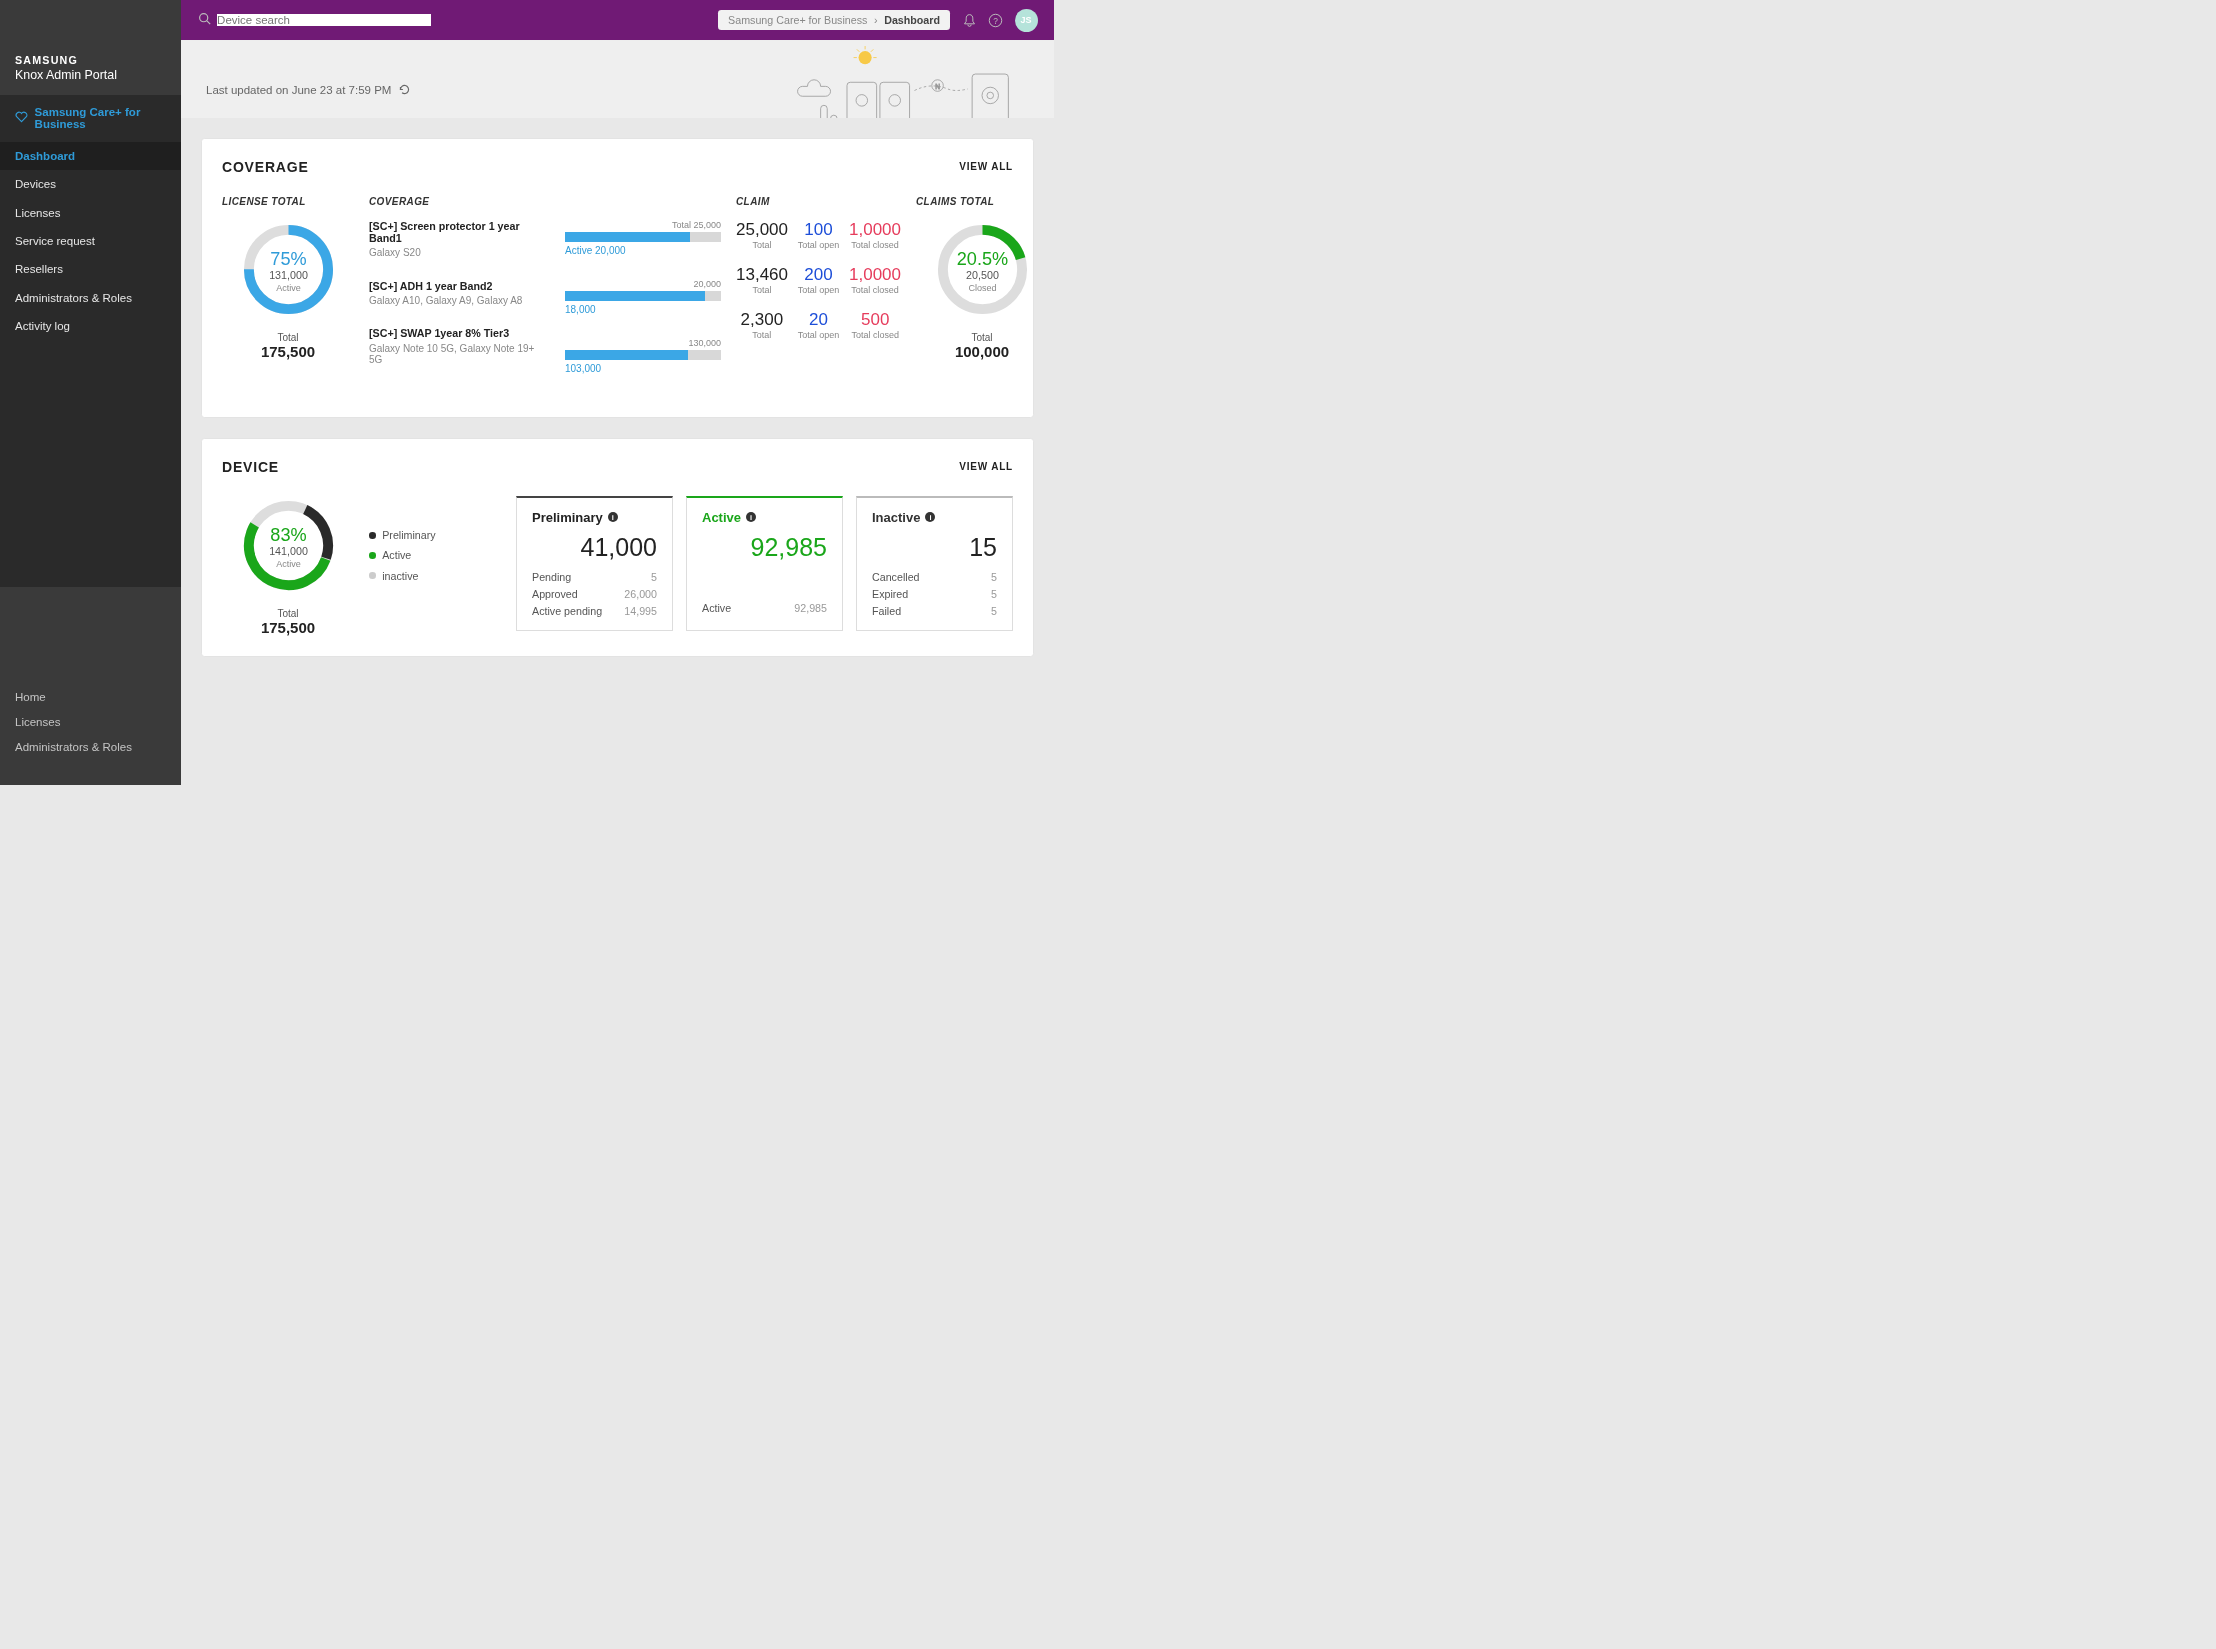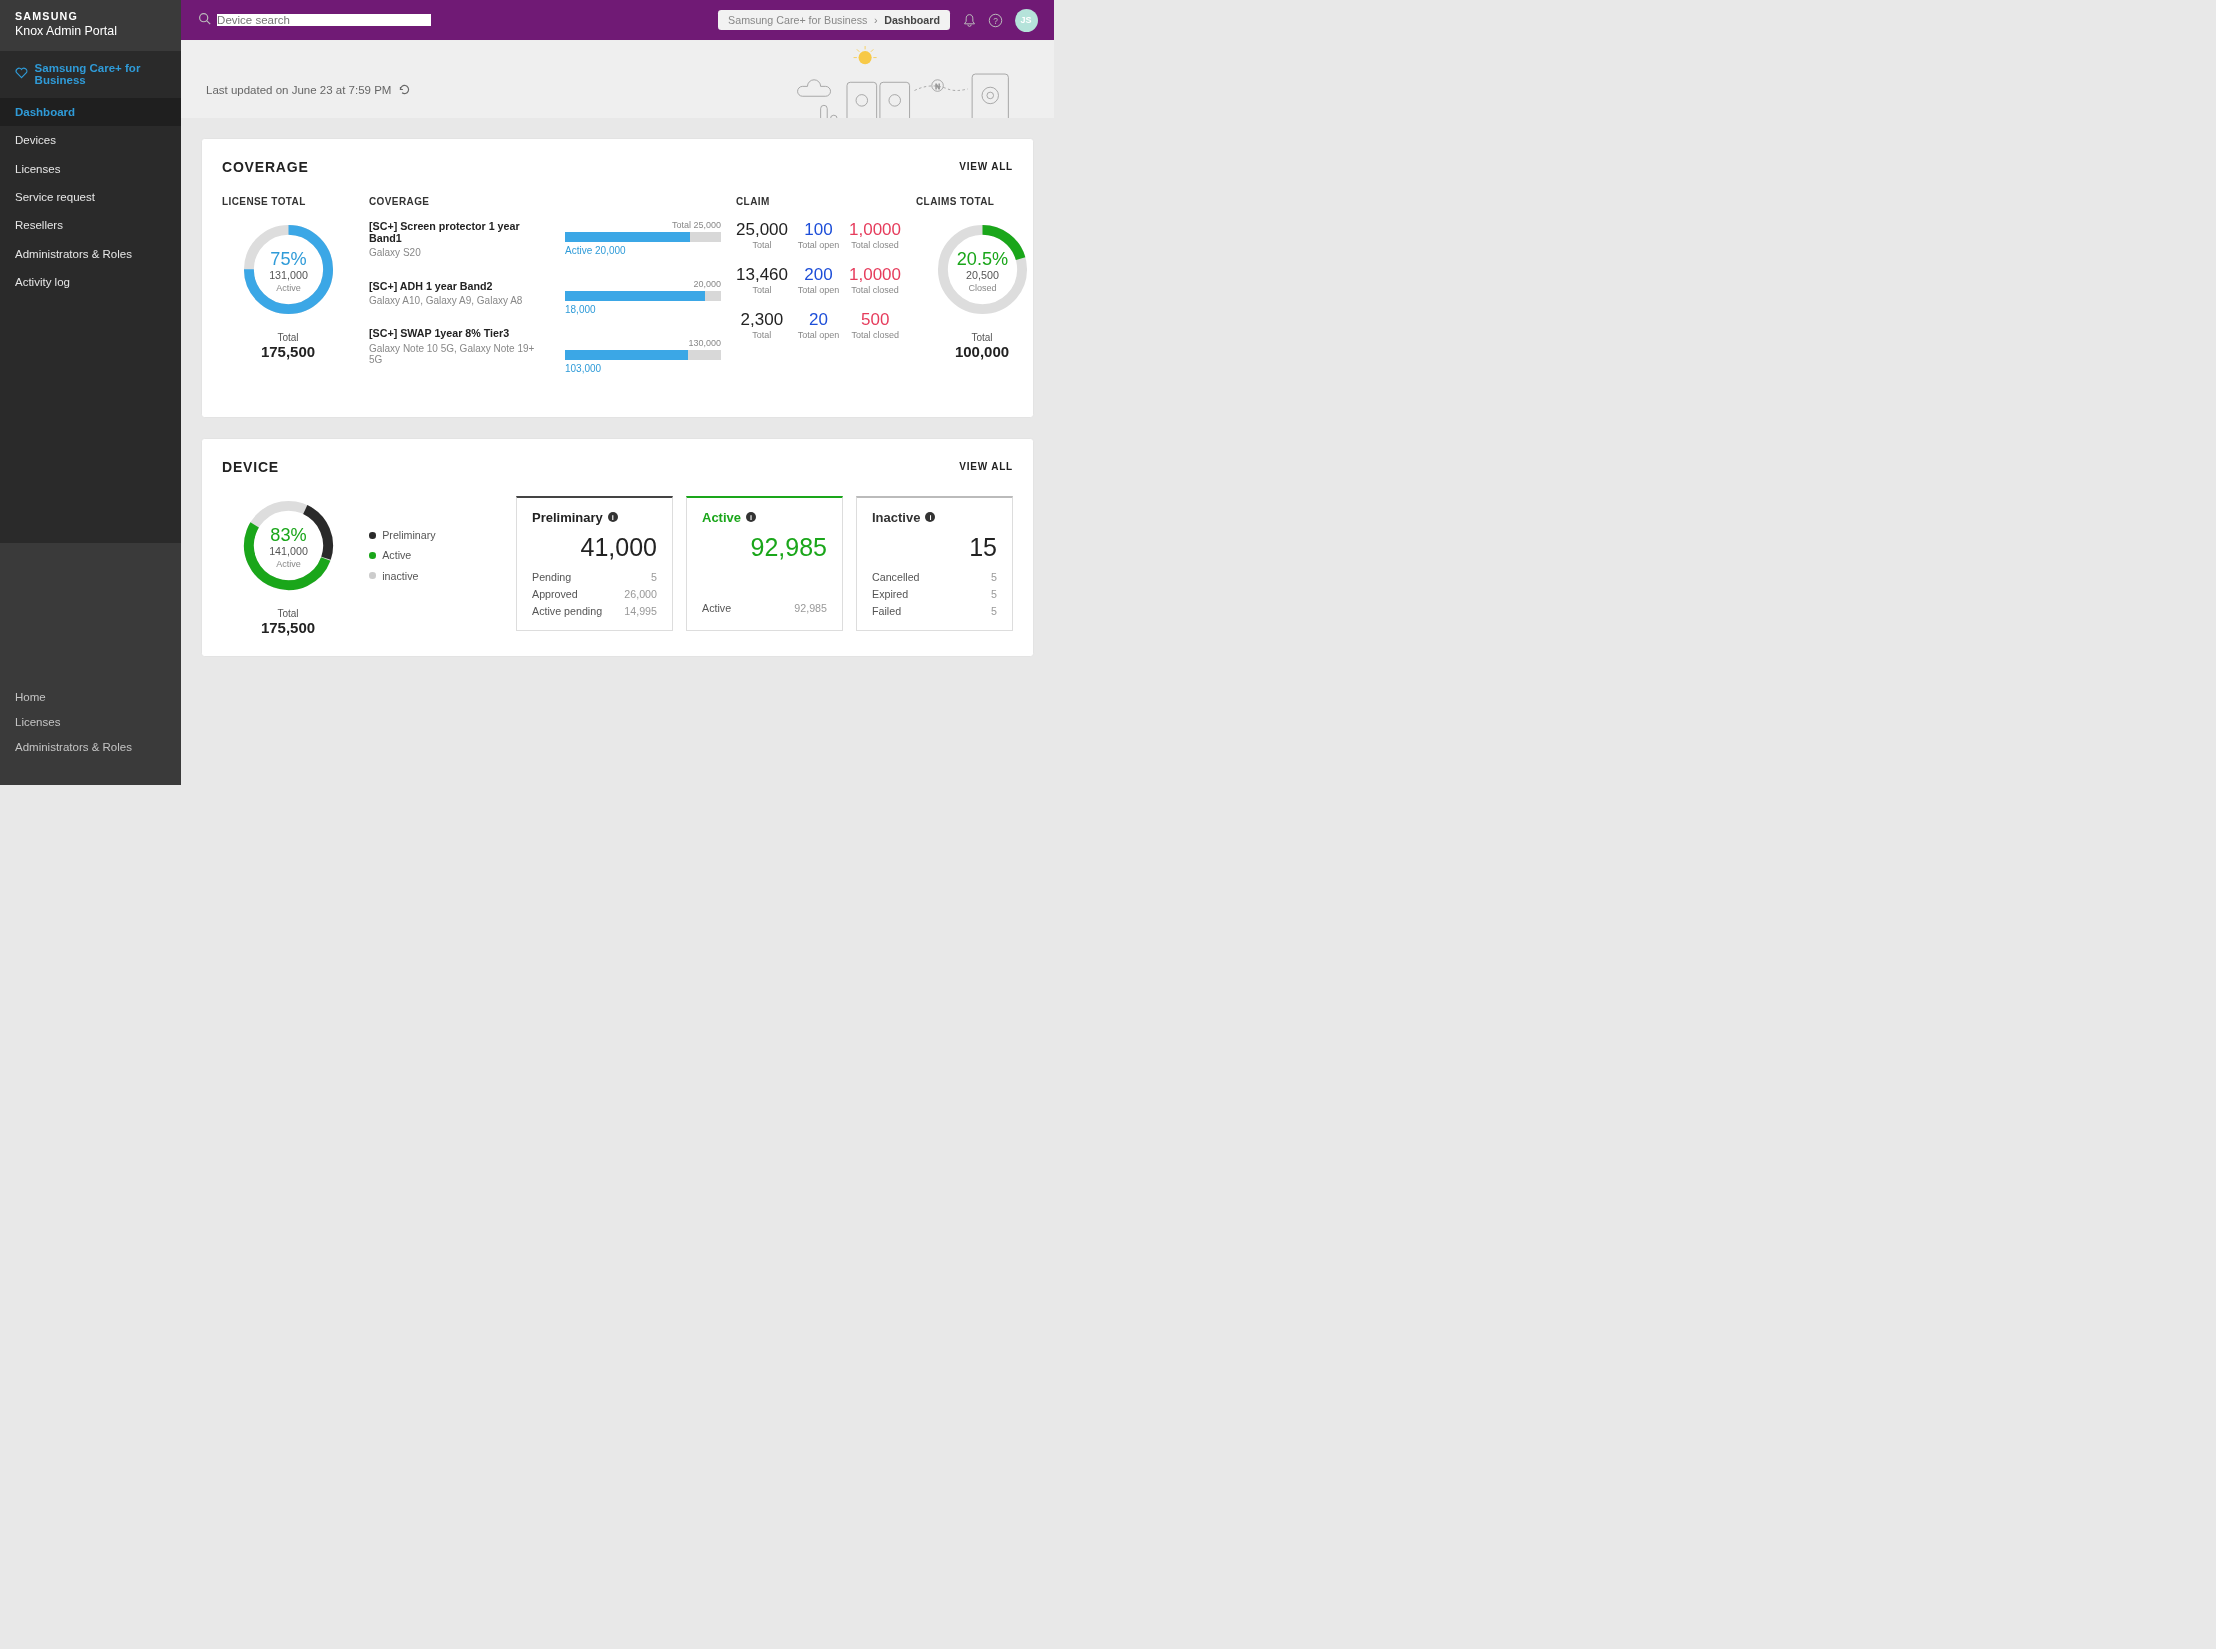--- a/index.html
+++ b/index.html
@@ -1,20 +1,20 @@
 <!DOCTYPE html>
 <html style="font-size:13px"><head>
 <meta charset="utf-8">
 <style>
 * { box-sizing: border-box; margin: 0; padding: 0; }
 body { font-family: -apple-system, BlinkMacSystemFont, "Segoe UI", Arial, sans-serif; background: #e8e8e8; color: #222; width: 1054px; height: 785px; overflow: hidden; }
 .app { display: flex; height: 100%; }
 .sidebar { width: 181px; background: #3a3a3a; color: #fff; display: flex; flex-direction: column; }
 .brand { padding: 10px 15px 13px; }
-.brand-top { font-size: 10.7px; font-weight: 800; letter-spacing: 1.2px; }
+.brand-top { font-size: 10.7px; font-weight: 800; letter-spacing: 1.2px; margin-top: 44px; }
 .brand-sub { font-size: 12.4px; font-weight: 400; margin-top: 1.6px; }
 .sidebar-section { background: #2a2a2a; padding-bottom: 247px; }
 .side-head { display: flex; align-items: center; gap: 6.6px; padding: 11.5px 15px; color: #2f9bd8; font-size: 11.5px; font-weight: 600; }
 .side-item { padding: 8.2px 15px; font-size: 11.5px; color: #e6e6e6; cursor: pointer; }
 .side-item.active { background: #1f1f1f; color: #2f9bd8; font-weight: 600; }
 .sidebar-footer { margin-top: auto; padding: 0 0 25px; }
 .sidebar-footer .side-foot { padding: 6.6px 15px; font-size: 11.5px; color: #c4c4c4; }
 .main { flex: 1; background: #e8e8e8; overflow-y: auto; }
 .topbar { background: #701a75; height: 41px; display: flex; align-items: center; padding: 0 16.5px; gap: 11.5px; border-bottom: 0.8px solid #eee; }
 .search { display: flex; align-items: center; gap: 6.6px; color: #aaa; flex: 1; }
@@ -26,21 +26,21 @@
 .hero { background: #efefef; padding: 25px 25px 20px; position: relative; overflow: hidden; }
 .hero h1 { font-size: 36px; font-weight: 800; letter-spacing: -0.8px; }
 .hero-sub { display: flex; align-items: center; gap: 6.6px; margin-top: 16.5px; color: #666; font-size: 11.5px; }
 .illus { position: absolute; right: 16.5px; top: 0; bottom: 0; }
 .content { padding: 0 20px 20px; }
 .card { background: #fff; border: 0.8px solid #e3e3e3; border-radius: 3.3px; margin-top: 20px; padding: 20px; }
 .card-head { display: flex; justify-content: space-between; align-items: center; margin-bottom: 21.4px; }
 .card-head h2 { font-size: 14px; font-weight: 800; letter-spacing: 0.8px; }
 .view-all { font-size: 10px; font-weight: 700; letter-spacing: 0.8px; color: #222; cursor: pointer; }
 .coverage-grid { display: grid; grid-template-columns: 132px 181px 156px 165px 132px; gap: 15px; align-items: start; }
-.col-head { font-size: 10px; font-weight: 700; letter-spacing: 0.4px; color: #333; margin-bottom: 13px; }
+.col-head { font-size: 10px; font-weight: 700; letter-spacing: 0.4px; color: #333; margin-bottom: 13px; font-style: italic; }
 .donut-wrap { text-align: center; }
 .donut-wrap svg { display: block; margin: 0 auto 8.2px; }
 .donut-pct { font-size: 22px; color: #2f9bd8; font-weight: 400; }
 .donut-tot-l { font-size: 10px; color: #555; margin-top: 13px; }
 .donut-tot-v { font-size: 15px; font-weight: 700; }
 .cov-item { margin-bottom: 21.4px; }
 .cov-title { font-size: 10.7px; font-weight: 600; }
 .cov-sub { font-size: 10px; color: #888; margin-top: 3.3px; }
 .bar-col .bar-item { margin-bottom: 23px; }
 .bar-top { text-align: right; font-size: 9px; color: #888; margin-bottom: 2.5px; }

